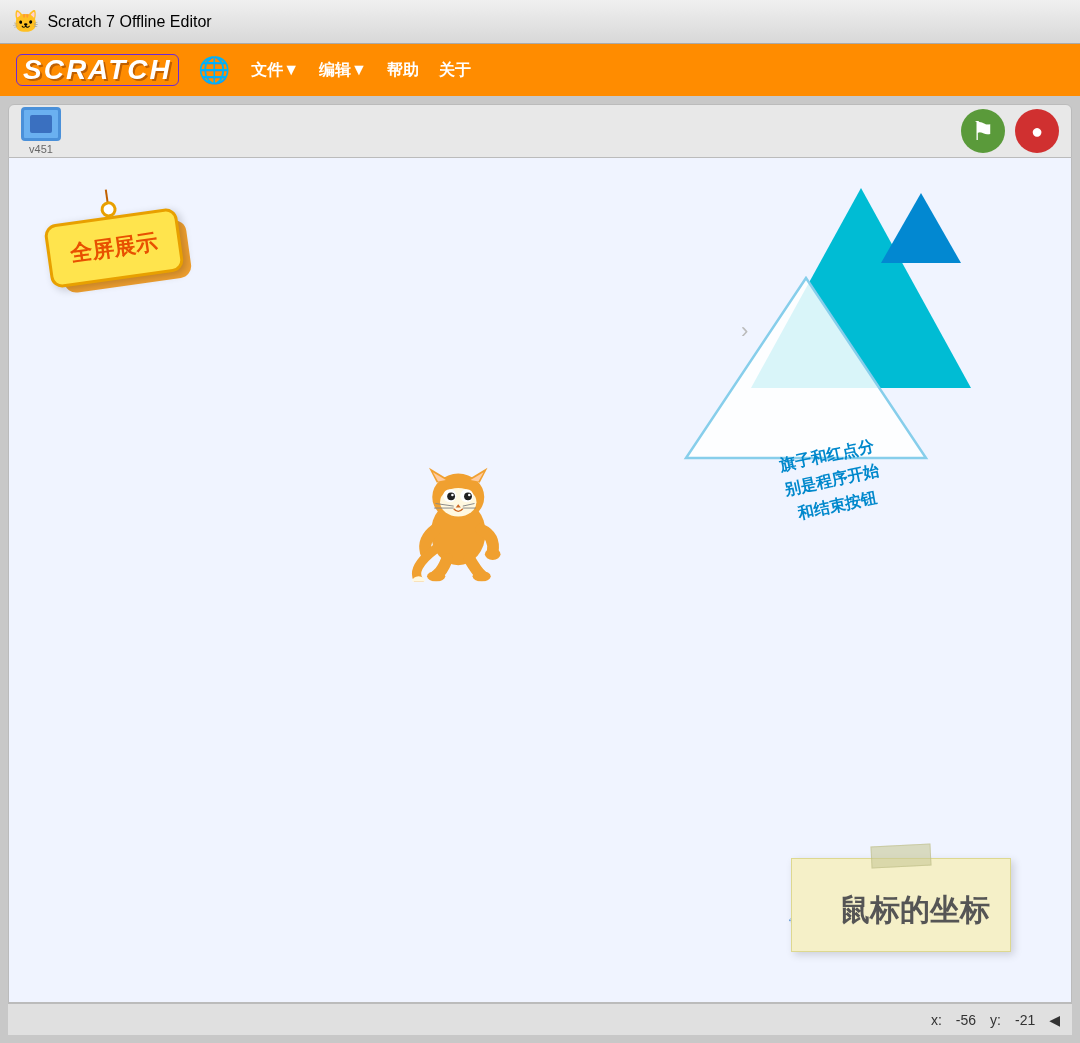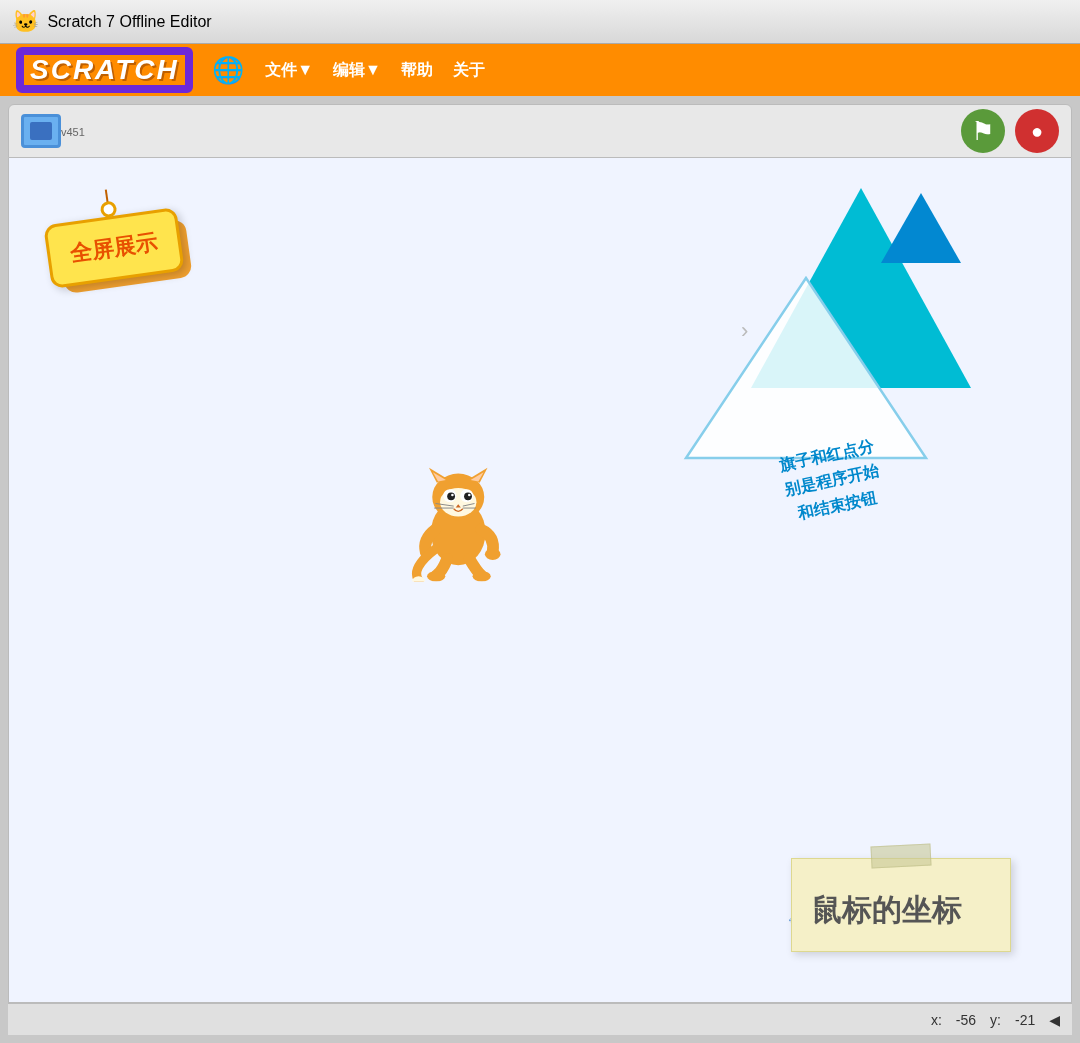--- a/index.html
+++ b/index.html
@@ -33,21 +33,21 @@
       gap: 20px;
     }
     #scratch-logo {
       font-family: Arial Black, Arial, sans-serif;
       font-size: 28px;
       font-weight: 900;
       color: #fff;
       letter-spacing: 2px;
       font-style: italic;
       text-shadow: 2px 2px 0 #c06000;
-      border: 8px solid #6d28d9;
+      border: 1px solid #6d28d9;
       padding: 0 6px;
       border-radius: 6px;
       line-height: 1.1;
       text-align: right;
     }
     .menu-globe {
       color: #fff;
       font-size: 26px;
     }
     .menu-item {
@@ -82,21 +82,21 @@
       border: 1px solid #bbb;
       border-radius: 6px 6px 0 0;
       height: 54px;
       display: flex;
       align-items: center;
       padding: 0 12px;
       justify-content: space-between;
     }
     #fullscreen-btn {
       display: flex;
-      flex-direction: row;
+      flex-direction: column;
       align-items: center;
       cursor: pointer;
     }
     #fullscreen-icon {
       width: 40px;
       height: 34px;
       border: 3px solid #4a90d9;
       border-radius: 4px;
       background: #6ab0f0;
       display: flex;
@@ -244,21 +244,21 @@
       z-index: 10;
     }
     .sticky-body {
       background: #f5f0c8;
       border: 1px solid #ddd890;
       width: 220px;
       padding: 30px 20px 20px;
       font-size: 30px;
       font-weight: bold;
       color: #555;
-      text-align: left;
+      text-align: right;
       box-shadow: 3px 3px 8px rgba(0,0,0,0.15);
       position: relative;
       line-height: 1.4;
     }
     .tape-strip {
       position: absolute;
       top: -14px;
       left: 50%;
       transform: translateX(-50%) rotate(-3deg);
       width: 60px;

